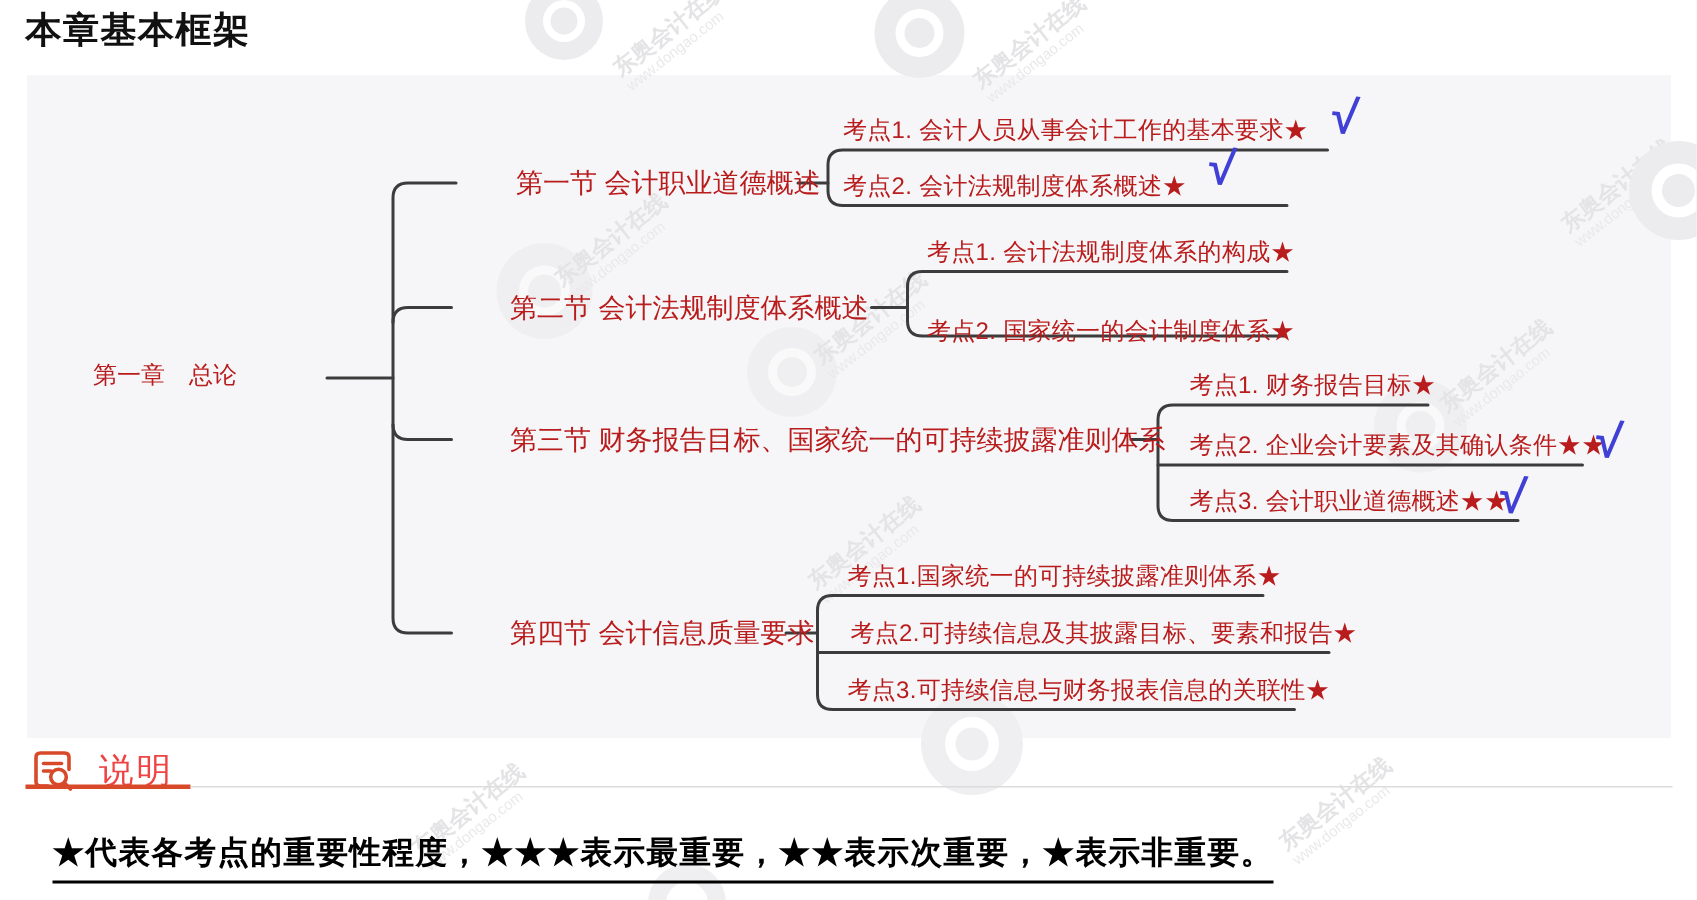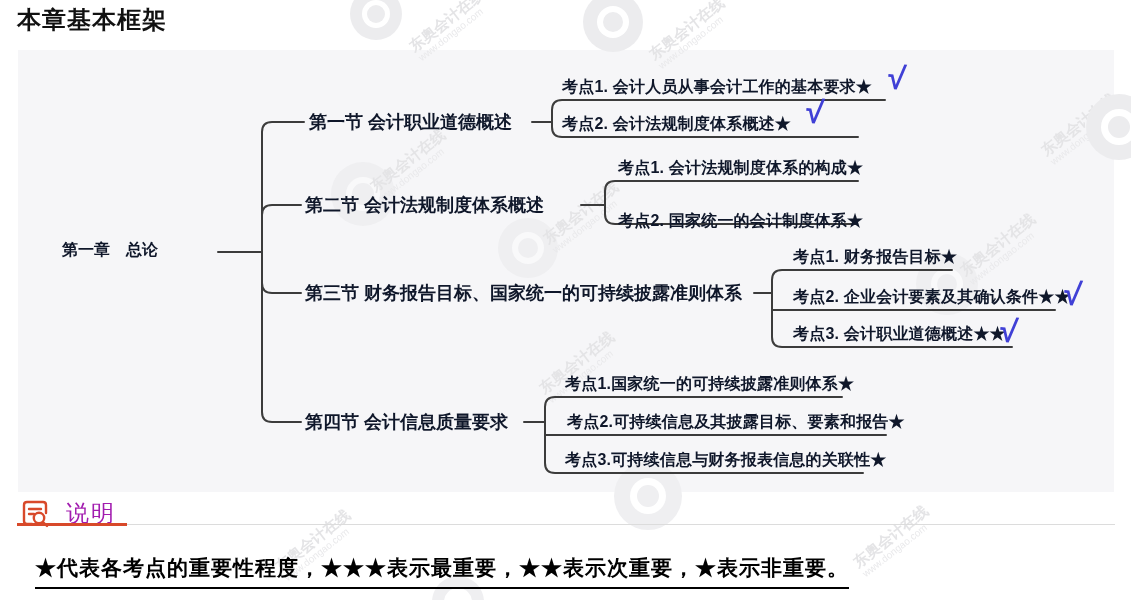--- a/index.html
+++ b/index.html
@@ -22,36 +22,36 @@
   .wm{position:absolute;pointer-events:none;}
   .wm-text{
     transform:rotate(-38deg);
     color:#e4e4e6;font-weight:bold;font-size:15px;line-height:14px;
     white-space:nowrap;
   }
   .wm-text .wm-sub{display:block;font-size:10px;font-weight:normal;color:#e9e9eb;}
   svg.conn{position:absolute;left:0;top:0;z-index:2;pointer-events:none;}
   .node{
     position:absolute;z-index:3;white-space:nowrap;
-    color:#0f172a;font-weight:bold;
+    color:#b91c1c;font-weight:normal;
   }
   .root-node{font-size:16px;}
-  .section-node{font-size:18px;}
+  .section-node{font-size:18px;margin-left:35px;}
   .topic-node{font-size:16px;letter-spacing:.2px;}
   .check{
     position:absolute;z-index:4;color:#4040d6;
     font-size:32px;font-weight:bold;line-height:32px;
     transform:rotate(6deg);
   }
   
   .note-head{position:absolute;left:20px;top:498px;z-index:3;display:flex;align-items:center;}
   .note-icon{width:30px;height:30px;margin-right:16px;}
   .note-title{
     font-family:Liberation Mono, monospace;
-    font-size:23px;color:#a21caf;letter-spacing:2px;text-align:right;
+    font-size:23px;color:#ef4444;letter-spacing:2px;text-align:right;
   }
   .note-rule{position:absolute;left:17px;top:523px;width:1098px;height:3px;z-index:3;display:flex;}
   .note-rule .seg-accent{width:110px;height:3px;background:#d8492a;}
   .note-rule .seg-gray{flex:1;height:1px;margin-top:1px;background:#dcdcdc;}
   .note-text{
     position:absolute;left:35px;top:554px;z-index:3;
     font-family:"Liberation Serif", serif;
     font-size:21px;font-weight:bold;color:#000;
     letter-spacing:1px;
     border-bottom:2px solid #000;padding-bottom:5px;

